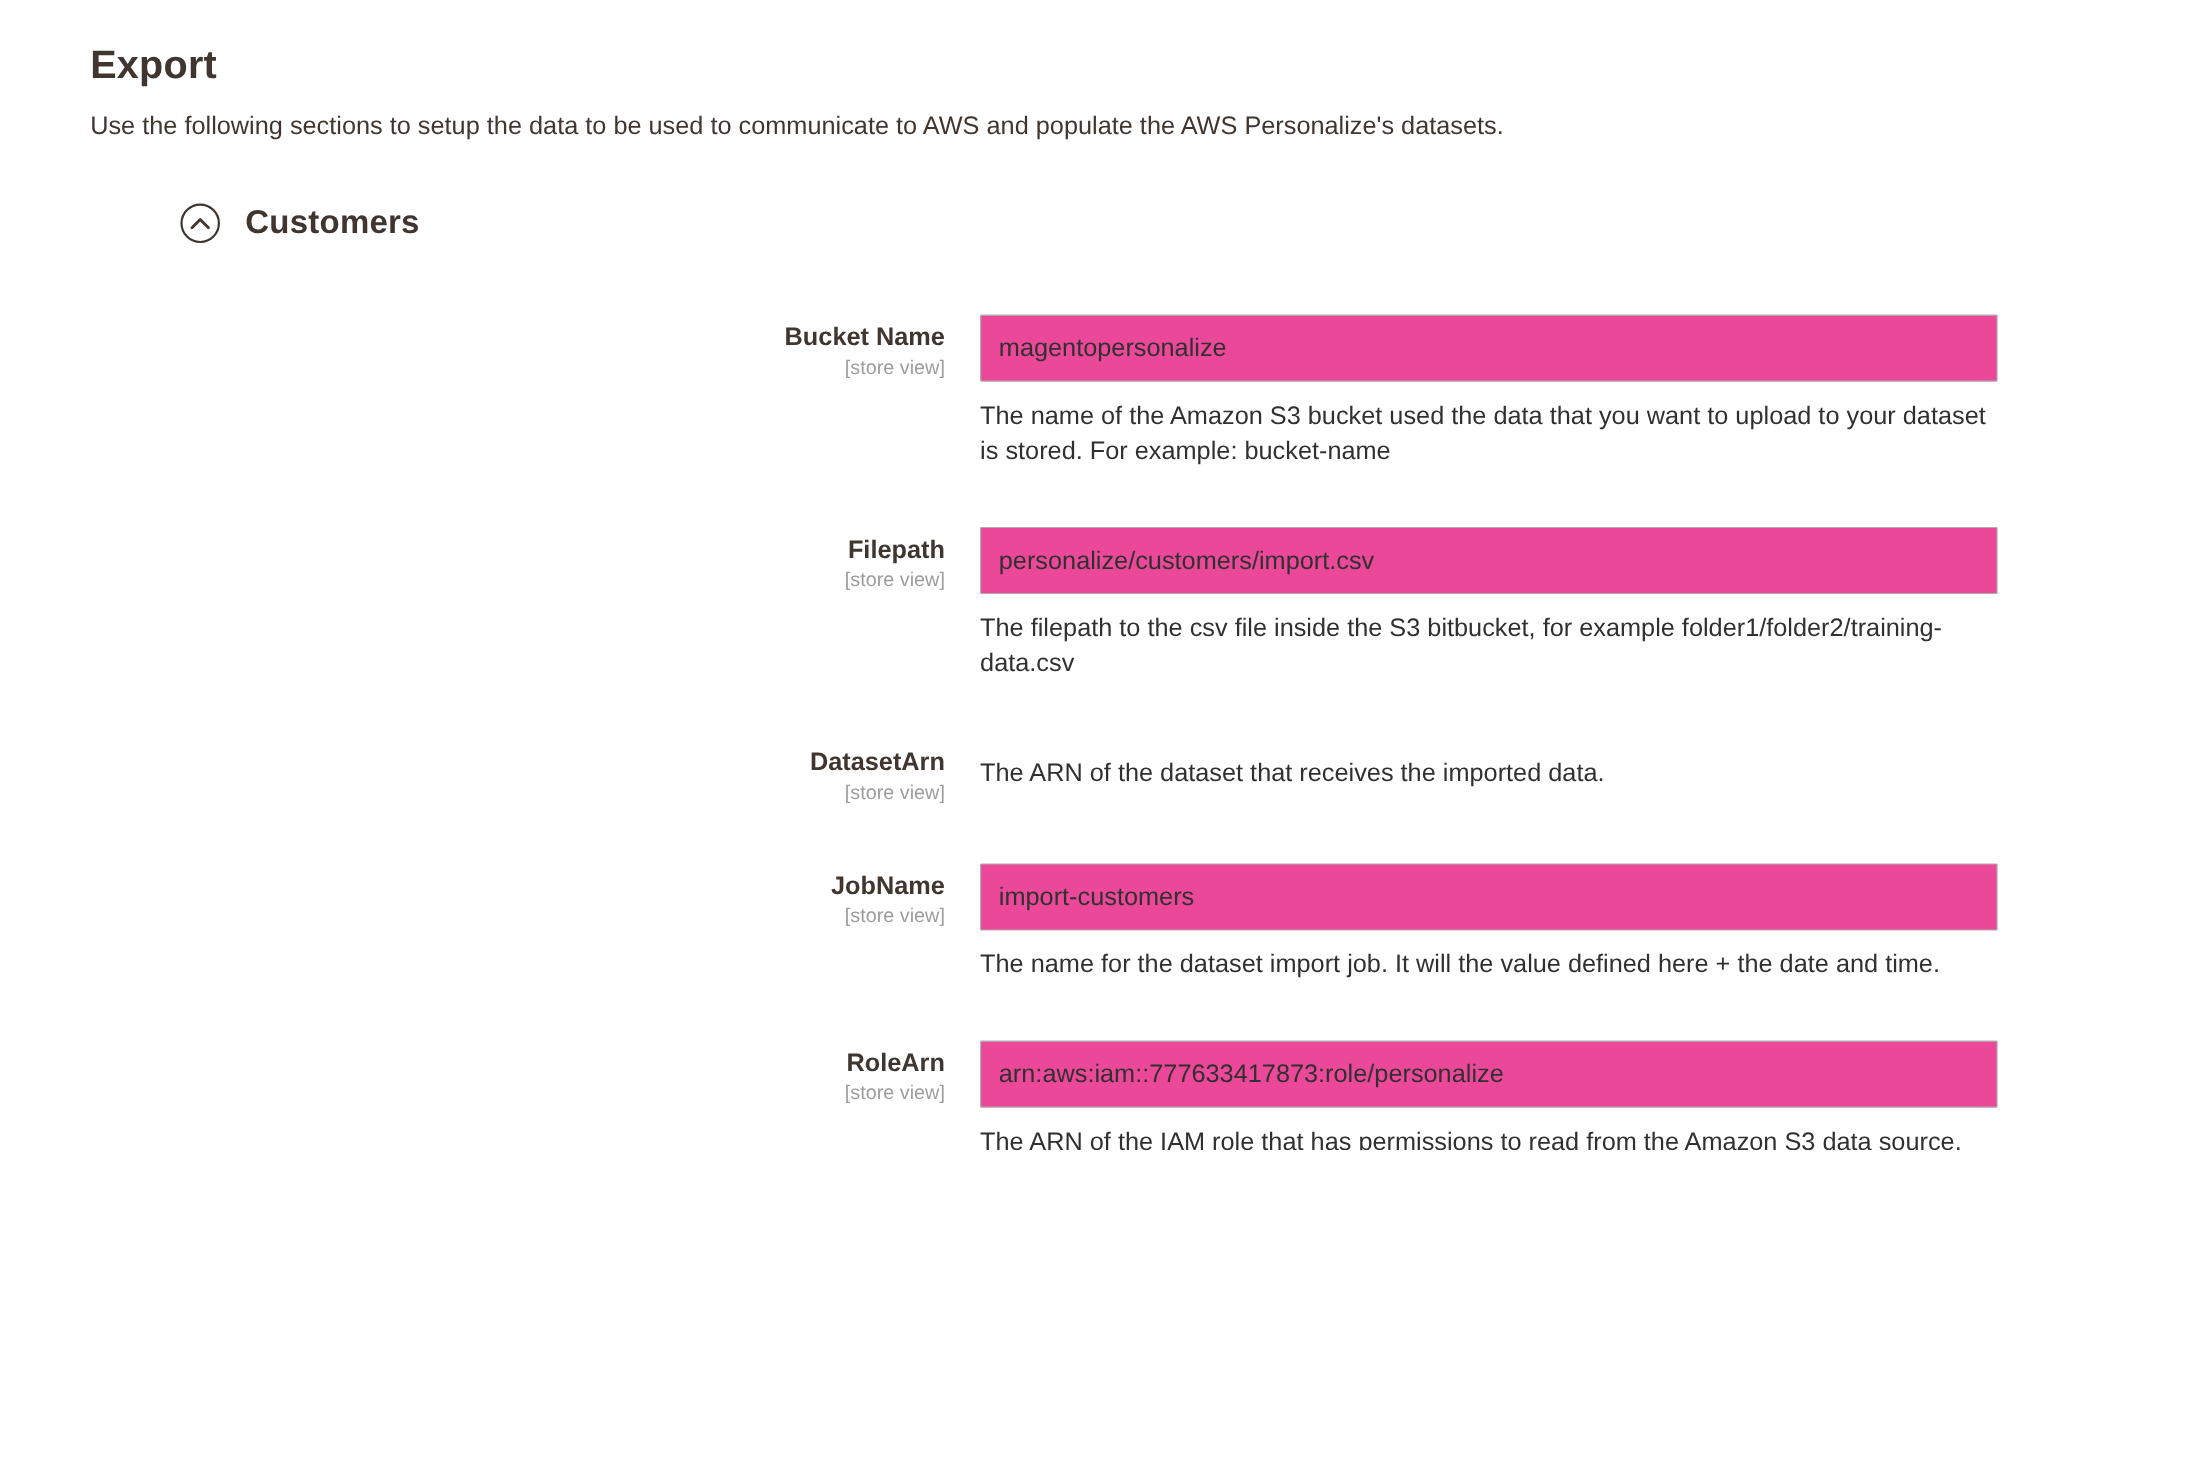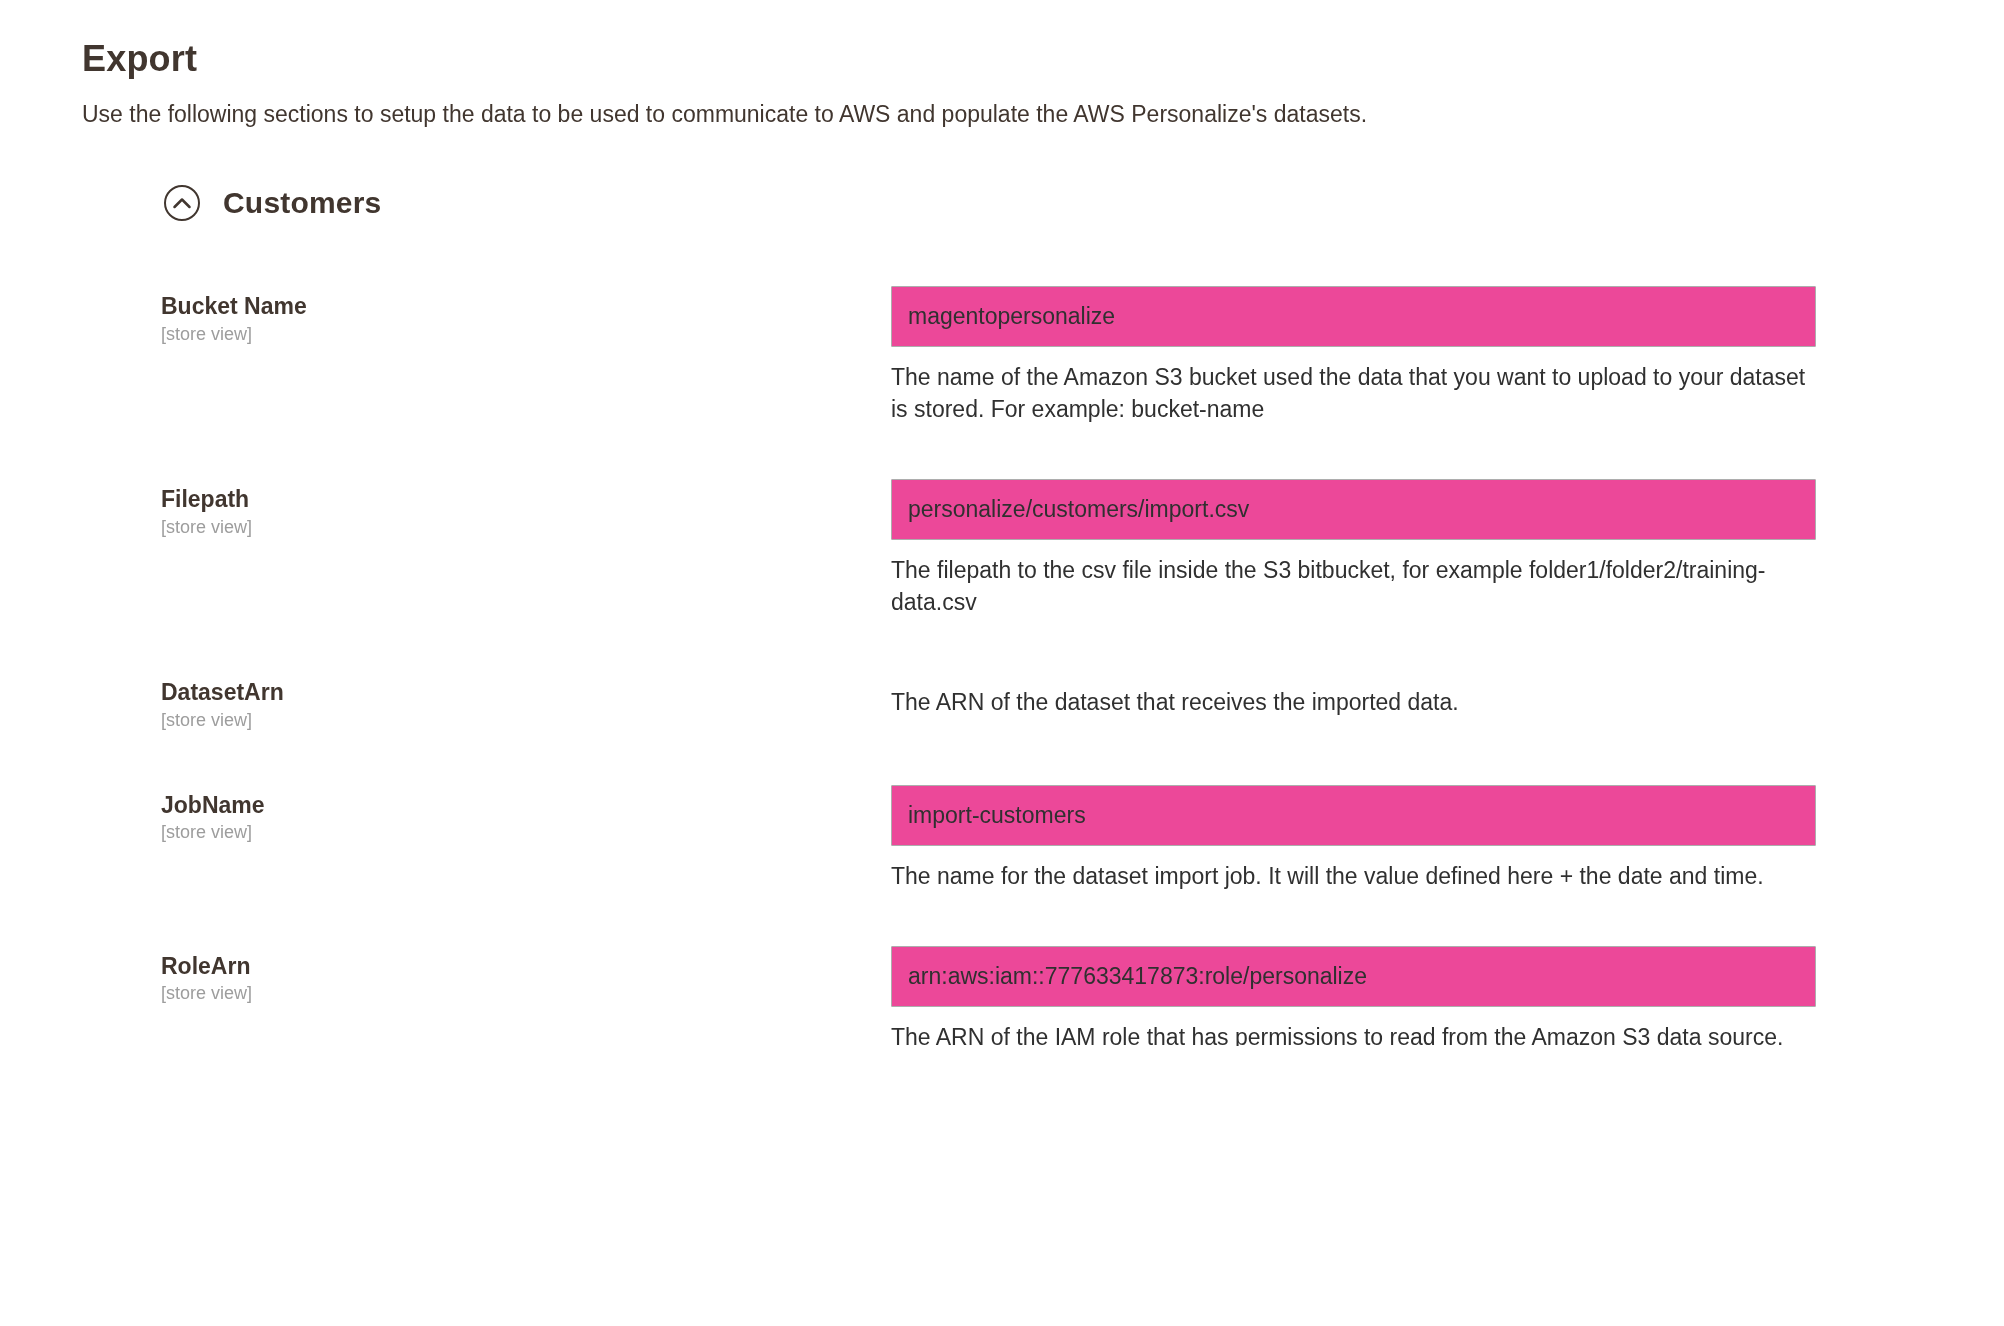--- a/index.html
+++ b/index.html
@@ -56,20 +56,21 @@
     margin-top: 64px;
   }
   .field-row {
     display: grid;
     grid-template-columns: 698px 925px;
     column-gap: 32px;
     margin-bottom: 54px;
     align-items: start;
   }
   .field-label-wrap {
+    text-align: right;
     padding-top: 7px;
   }
   .field-label {
     display: block;
     font-size: 23px;
     font-weight: 700;
     color: #41362f;
     line-height: 1.2;
   }
   .field-scope {

